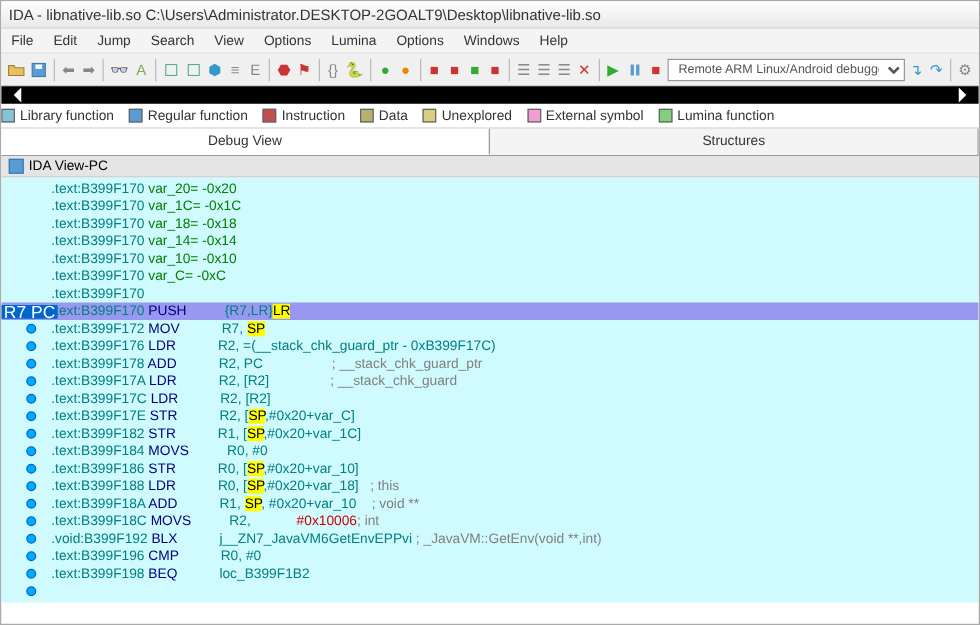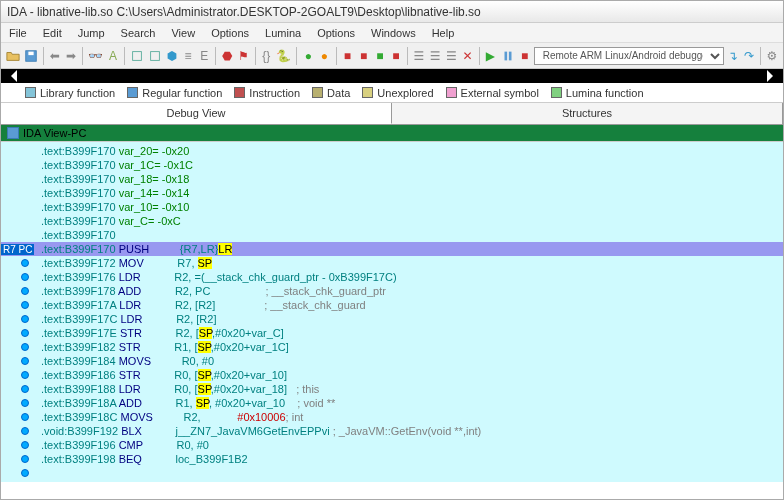--- a/index.html
+++ b/index.html
@@ -7,39 +7,39 @@
 .title-bar{background:linear-gradient(#fff,#e8e8e8);height:22px;line-height:22px;padding:0 6px;border-bottom:1px solid #ccc;color:#333;font-size:12px}
 .menu-bar{background:#f4f4f4;height:20px;display:flex;border-bottom:1px solid #ddd}
 .menu-bar span{padding:0 8px;line-height:20px;cursor:default;color:#333}
 .toolbar{background:#f0f0f0;height:26px;display:flex;align-items:center;padding:0 4px;border-bottom:1px solid #ccc;gap:2px}
 .tb-btn{width:18px;height:18px;display:flex;align-items:center;justify-content:center;border:1px solid transparent;font-size:12px}
 .tb-sep{width:1px;height:18px;background:#bbb;margin:0 2px}
 .tb-dropdown{height:18px;border:1px solid #999;background:#fff;padding:0 4px;font-size:10px;color:#555;width:190px}
 .black-strip{background:#000;height:14px;position:relative}
 .black-strip::before{content:'';position:absolute;left:4px;top:1px;border:6px solid transparent;border-right-color:#fff}
 .black-strip::after{content:'';position:absolute;right:4px;top:1px;border:6px solid transparent;border-left-color:#fff}
-.legend{background:#fff;height:20px;display:flex;align-items:center;padding:0 24px;gap:4px;border-bottom:1px solid #ccc}
+.legend{background:#fff;height:20px;display:flex;align-items:center;padding:0 0;gap:4px;border-bottom:1px solid #ccc}
 .lg-box{width:11px;height:11px;border:1px solid #666}
 .lg-txt{font-size:11px;color:#333;margin-right:8px}
 .tabs-row{display:flex;height:22px;border-bottom:1px solid #999;background:#eee}
 .tab-half{flex:1;text-align:center;line-height:20px;border-right:1px solid #999;background:#f4f4f4;font-size:11px;color:#333}
 .tab-half.active{background:#fff;border-bottom:1px solid #fff}
-.sub-tab{background:#15803d;padding:2px 6px;border-bottom:1px solid #ccc;display:flex;align-items:flex-start;gap:4px}
+.sub-tab{background:#e5e5e5;padding:2px 6px;border-bottom:1px solid #ccc;display:flex;align-items:flex-start;gap:4px}
 .sub-tab .tab-icon{width:12px;height:12px;background:#5a9bd3;border:1px solid #3a7bb3}
 .disasm{background:#cffafe;font-family:Consolas,monospace;font-size:11px;line-height:14px;padding:2px 0;position:relative;height:340px;overflow:hidden}
 .dline{white-space:pre;padding-left:40px;color:#008080}
 .dline .addr{color:#008080}
 .dline .var{color:#008000}
 .dline .mnc{color:#000080}
 .dline .hl{background:#ffff00;color:#000}
 .dline .cmt{color:#808080}
 .dline .red{color:#cc0000}
 .dline.sel{background:#9898f0}
 .bullet{position:absolute;left:20px;width:8px;height:8px;background:#00aaff;border-radius:50%;border:1px solid #0066cc}
-.reg-badge{position:absolute;left:0;top:102px;background:#0066cc;color:#fff;font-size:10px;padding:1px 2px;line-height:9px}
+.reg-badge{position:absolute;left:0;top:102px;background:#0066cc;color:#fff;font-size:14px;padding:1px 2px;line-height:9px}
 svg{width:14px;height:14px}
 </style>
 </head>
 <body>
 
 <div class="title-bar">IDA - libnative-lib.so C:\Users\Administrator.DESKTOP-2GOALT9\Desktop\libnative-lib.so</div>
 
 <div class="menu-bar" id="menubar">
     <span>File</span>
     <span>Edit</span>

